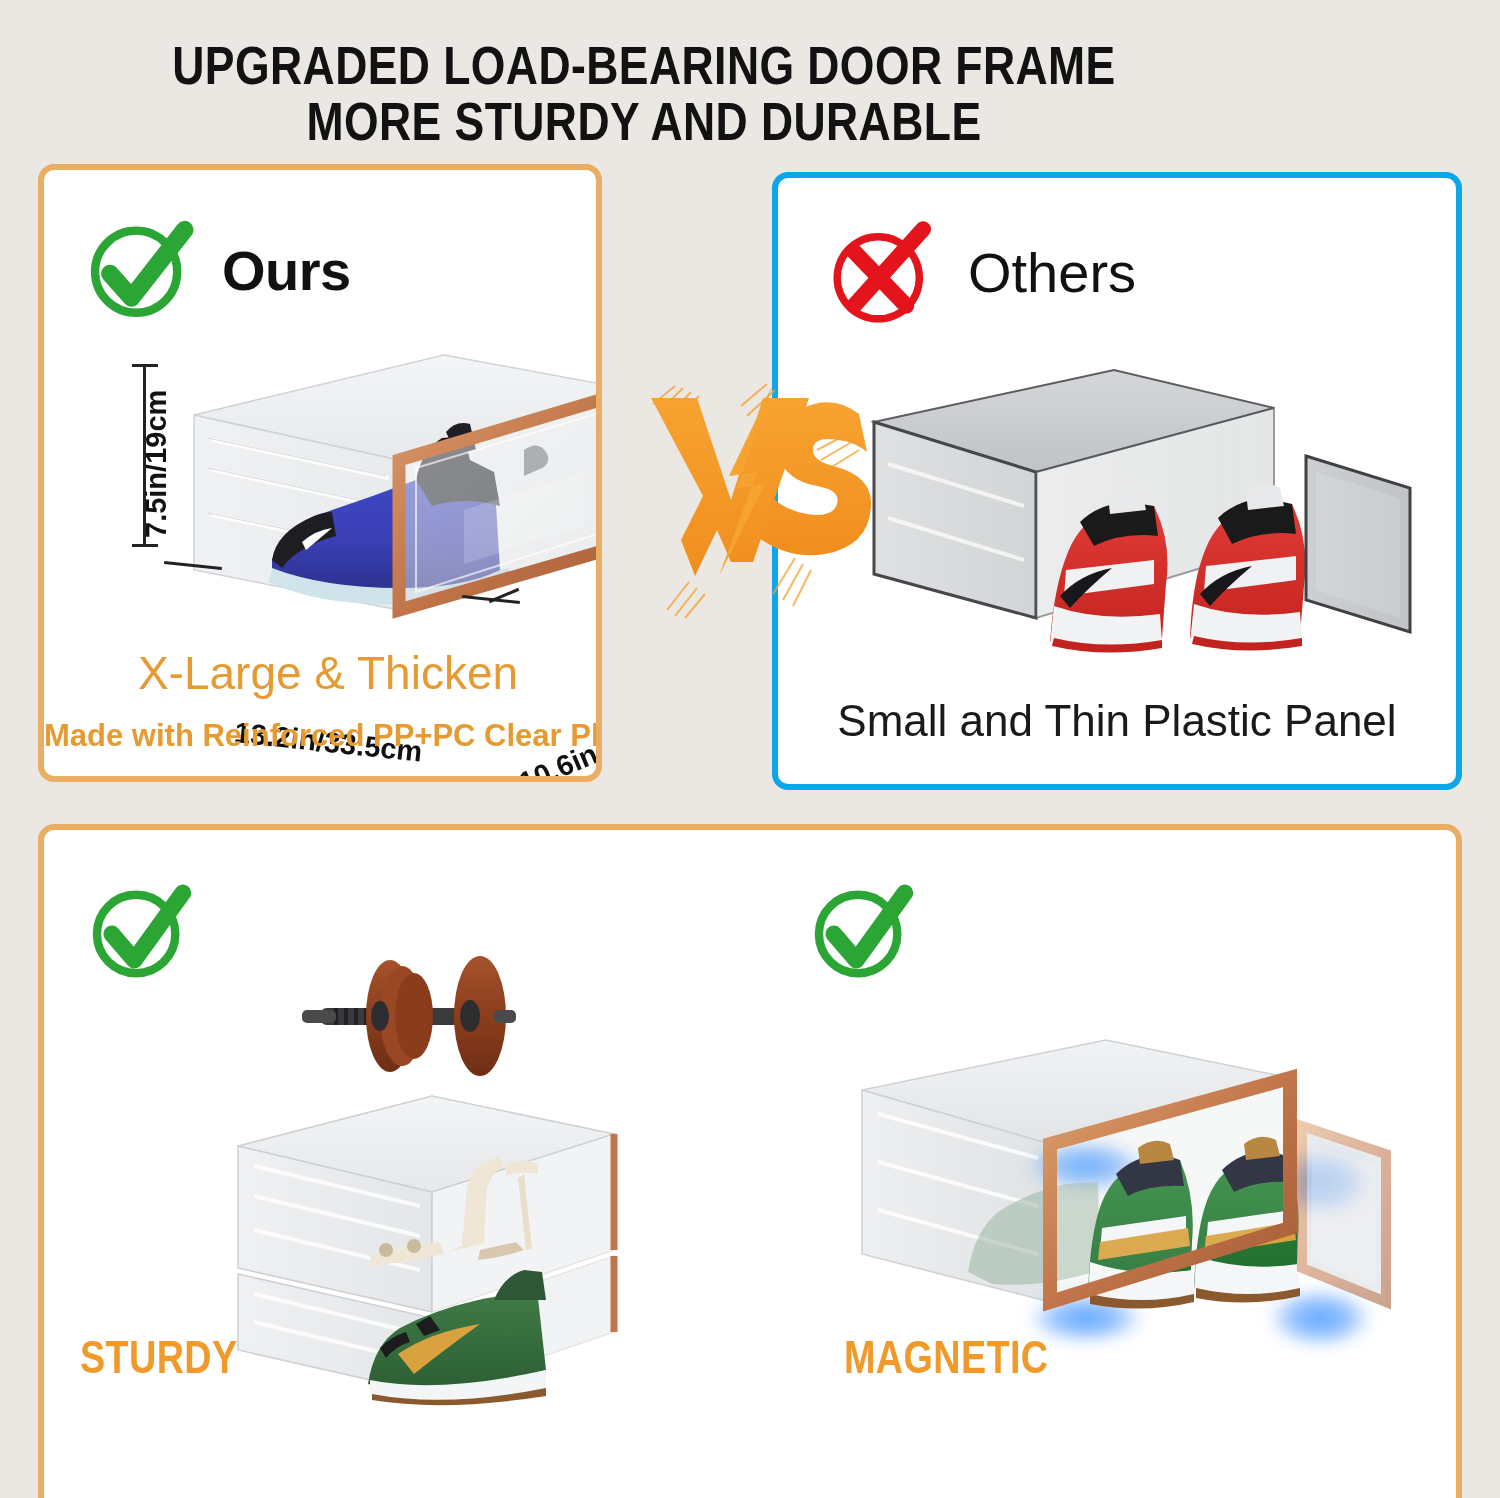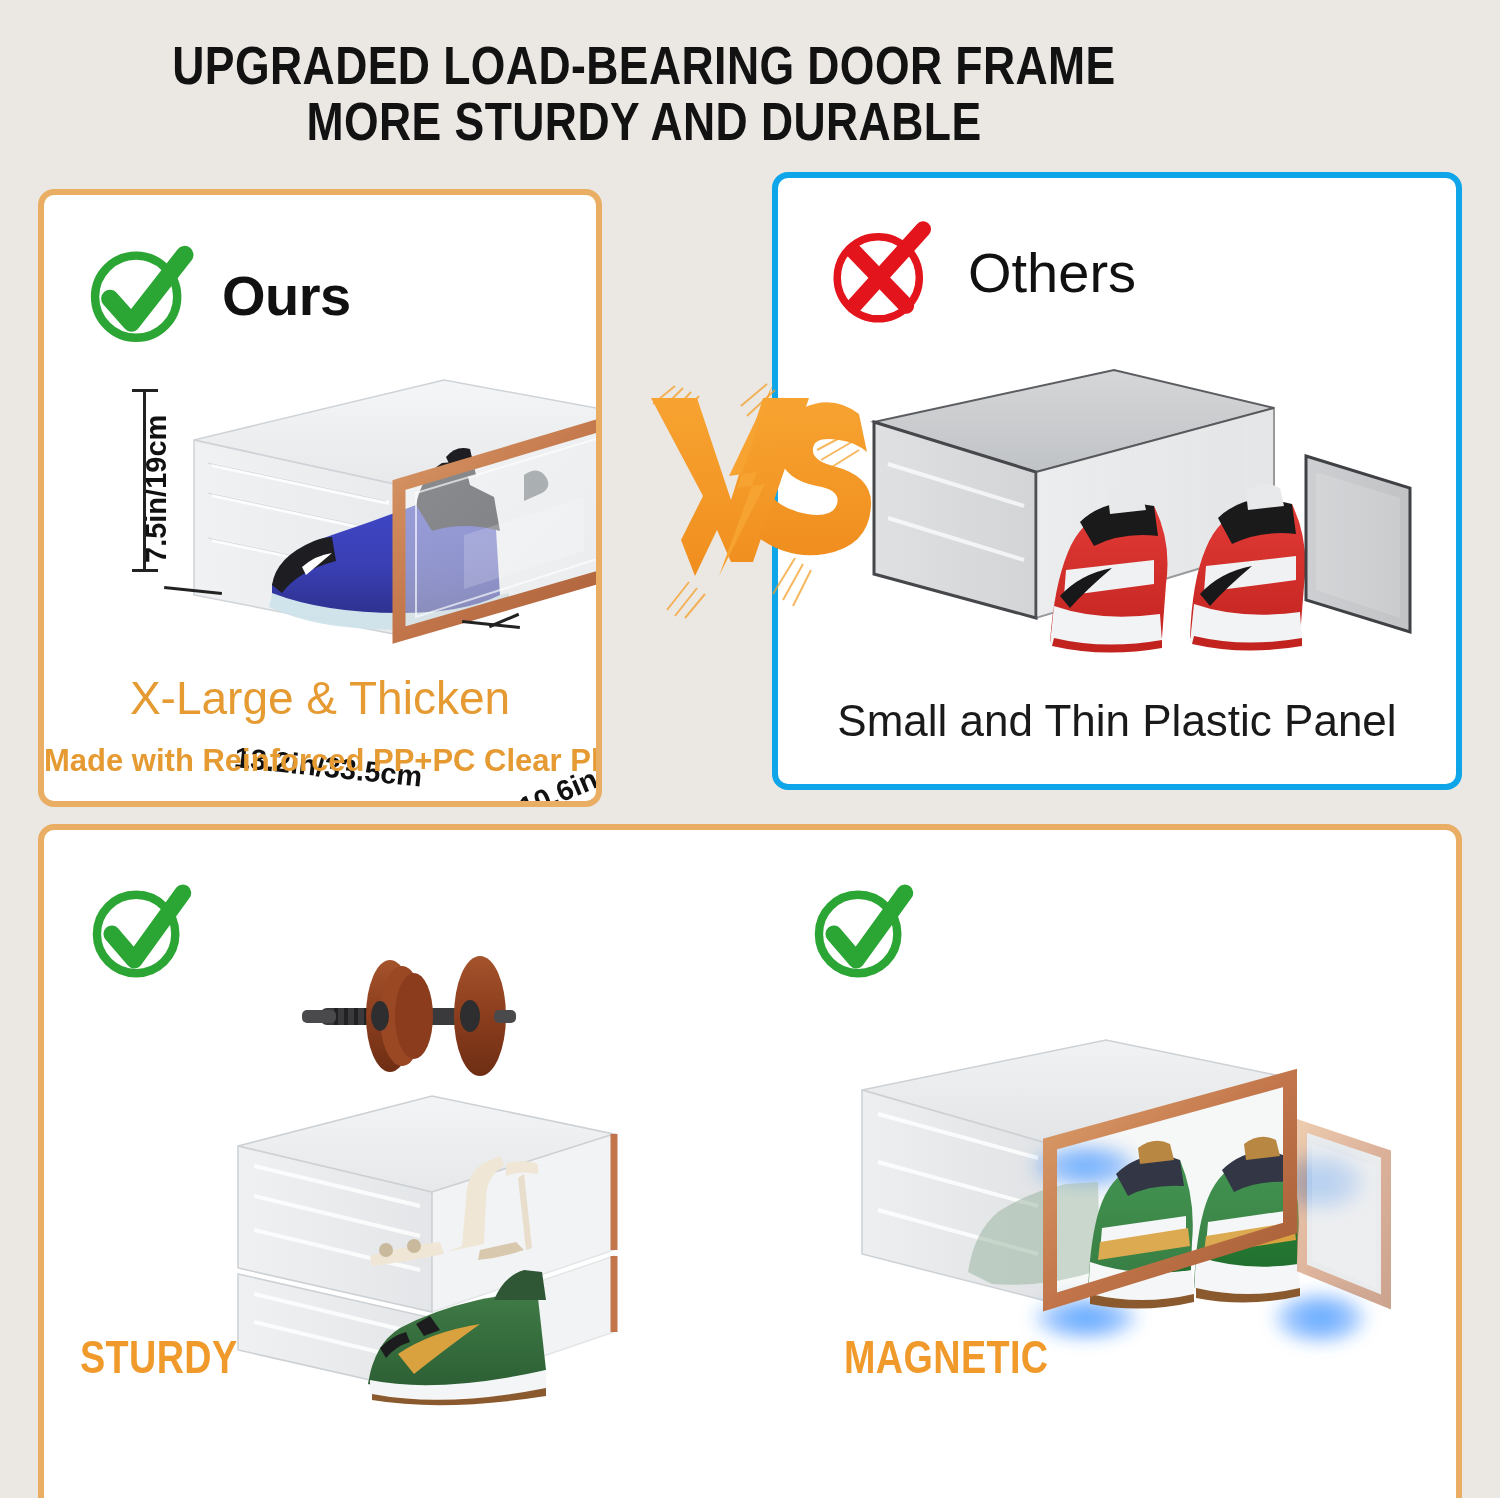--- a/index.html
+++ b/index.html
@@ -37,21 +37,21 @@
 
   
   .panel {
     position: absolute;
     background: #FFFFFF;
     border-radius: 16px;
     box-sizing: border-box;
     overflow: hidden;
   }
   .panel-ours {
-    left: 38px; top: 189px;
+    left: 38px; top: 164px;
     width: 564px; height: 618px;
     border: 6px solid #E9AE63;
   }
   .panel-others {
     left: 772px; top: 172px;
     width: 690px; height: 618px;
     border: 6px solid #0ea5e9;
   }
   .panel-bottom {
     left: 38px; top: 824px;
@@ -241,21 +241,21 @@
   <div class="tick" style="left:99px; top:194px; width:3px; height:182px;"></div>
 
   <div class="dim dim-w">13.2in/33.5cm</div>
   <div class="tick" style="left:120px; top:394px; width:58px; height:3px; transform:rotate(6deg);"></div>
   <div class="tick" style="left:418px; top:428px; width:58px; height:3px; transform:rotate(6deg);"></div>
 
   <div class="dim dim-d">10.6in/27cm</div>
   <div class="tick" style="left:444px; top:424px; width:32px; height:3px; transform:rotate(-23deg);"></div>
   <div class="tick" style="left:634px; top:348px; width:26px; height:3px; transform:rotate(-23deg);"></div>
 
-  <div class="cap-main" style="top:476px;">X-Large &amp; Thicken</div>
+  <div class="cap-main" style="top:476px;padding-left:8px;">X-Large &amp; Thicken</div>
   <div class="cap-sub" style="top:548px;">Made with Reinforced PP+PC Clear Plastic</div>
 </div>
 
 <div class="panel panel-others">
 
   <div class="badge badge-others">
     <svg viewBox="0 0 120 120">
       <circle cx="56" cy="64" r="44" fill="none" stroke="#E3141B" stroke-width="8"></circle>
       <path d="M30 36 L86 94" fill="none" stroke="#E3141B" stroke-width="17" stroke-linecap="round"></path>
       <path d="M30 94 L104 12" fill="none" stroke="#E3141B" stroke-width="17" stroke-linecap="round"></path>

